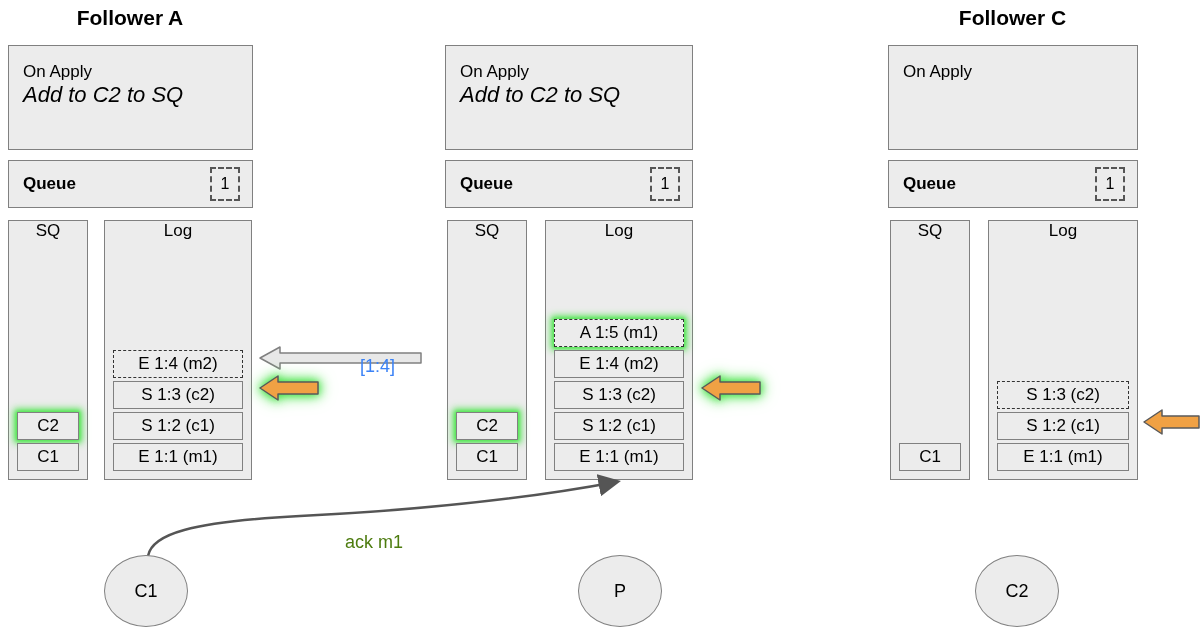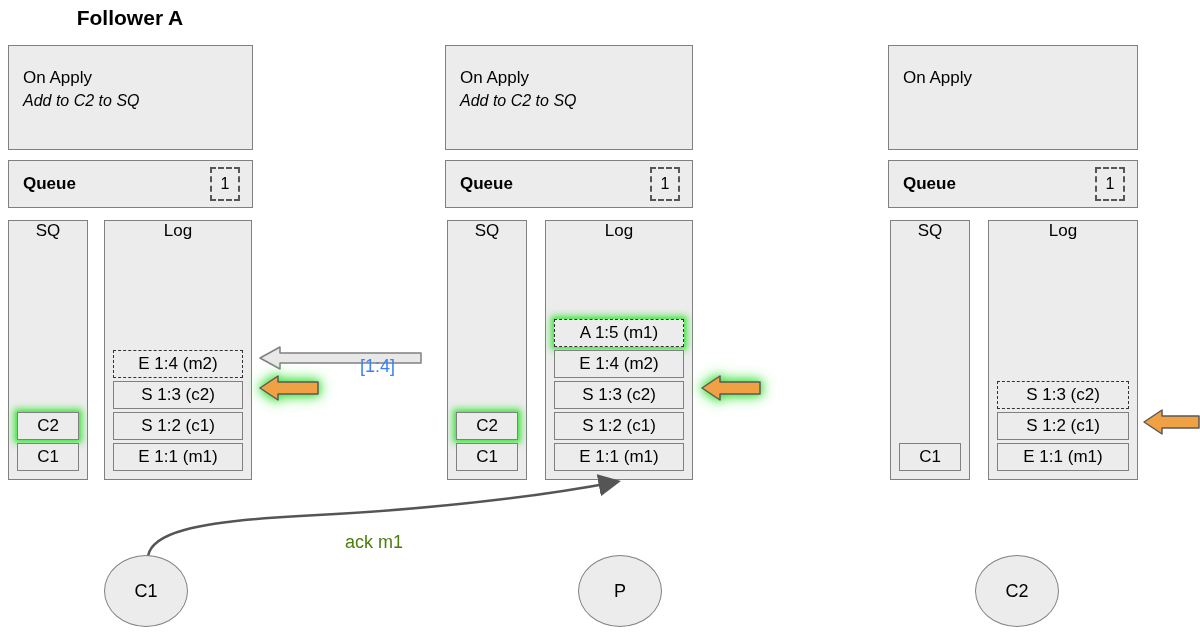--- a/index.html
+++ b/index.html
@@ -37,24 +37,23 @@
   }
 
   .onapply {
     padding: 14px 14px 0 14px;
     box-sizing: border-box;
   }
   .onapply .line1 {
     font-size: 17px;
     line-height: 23px;
     color: #000;
-    margin-top: 6px;
   }
   .onapply .line2 {
-    font-size: 16px;
+    font-size: 22px;
     line-height: 23px;
     font-style: italic;
     color: #000;
   }
 
   .queue {
     box-sizing: border-box;
     display: flex;
     align-items: center;
     justify-content: space-between;
@@ -199,20 +198,21 @@
     <div class="col-title">Log</div>
     <div class="stack">
       <div class="cell">E 1:1 (m1)</div>
       <div class="cell">S 1:2 (c1)</div>
       <div class="cell">S 1:3 (c2)</div>
       <div class="cell">E 1:4 (m2)</div>
       <div class="cell dashed hl">A 1:5 (m1)</div>
     </div>
   </div>
 
+  <div class="abs node-title" style="left:885px; top:6px; width:255px;">Follower C</div>
 
   <div class="abs panel onapply" style="left:888px; top:45px; width:250px; height:105px;">
     <div class="line1">On Apply</div>
     <div class="line2"></div>
   </div>
 
   <div class="abs panel queue" style="left:888px; top:160px; width:250px; height:48px;">
     <span class="queue-label">Queue</span>
     <span class="queue-badge">1</span>
   </div>

